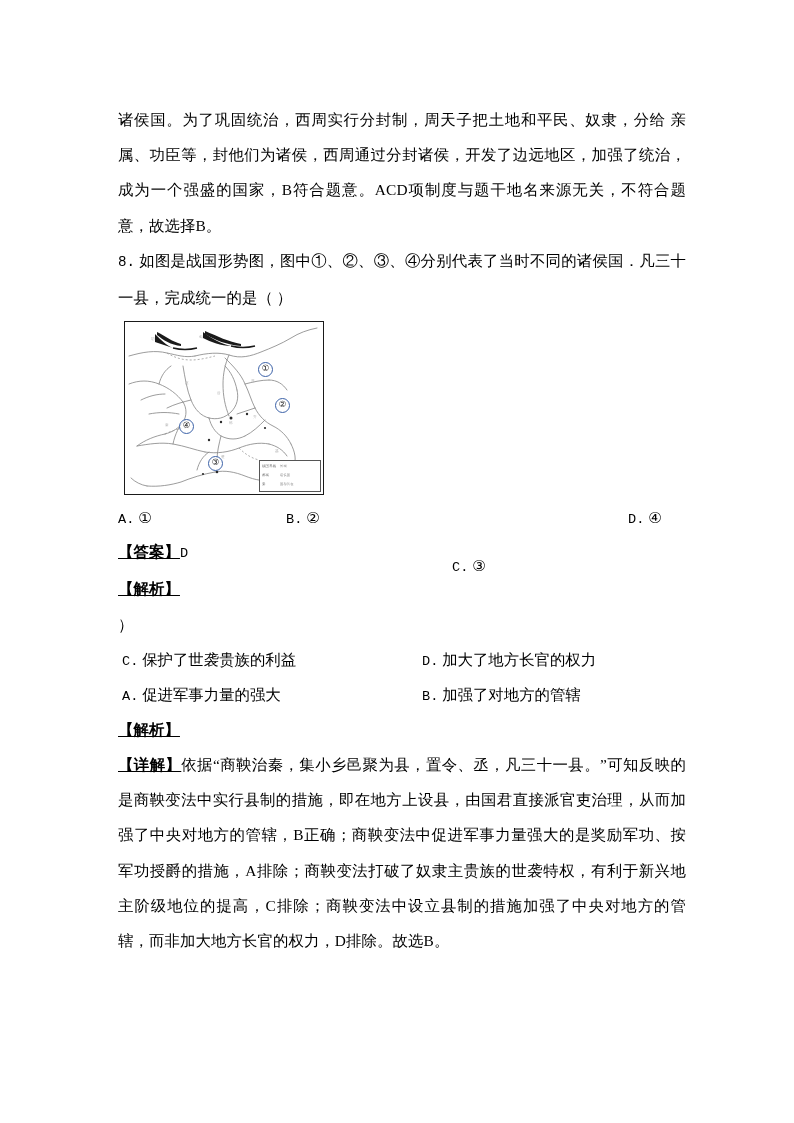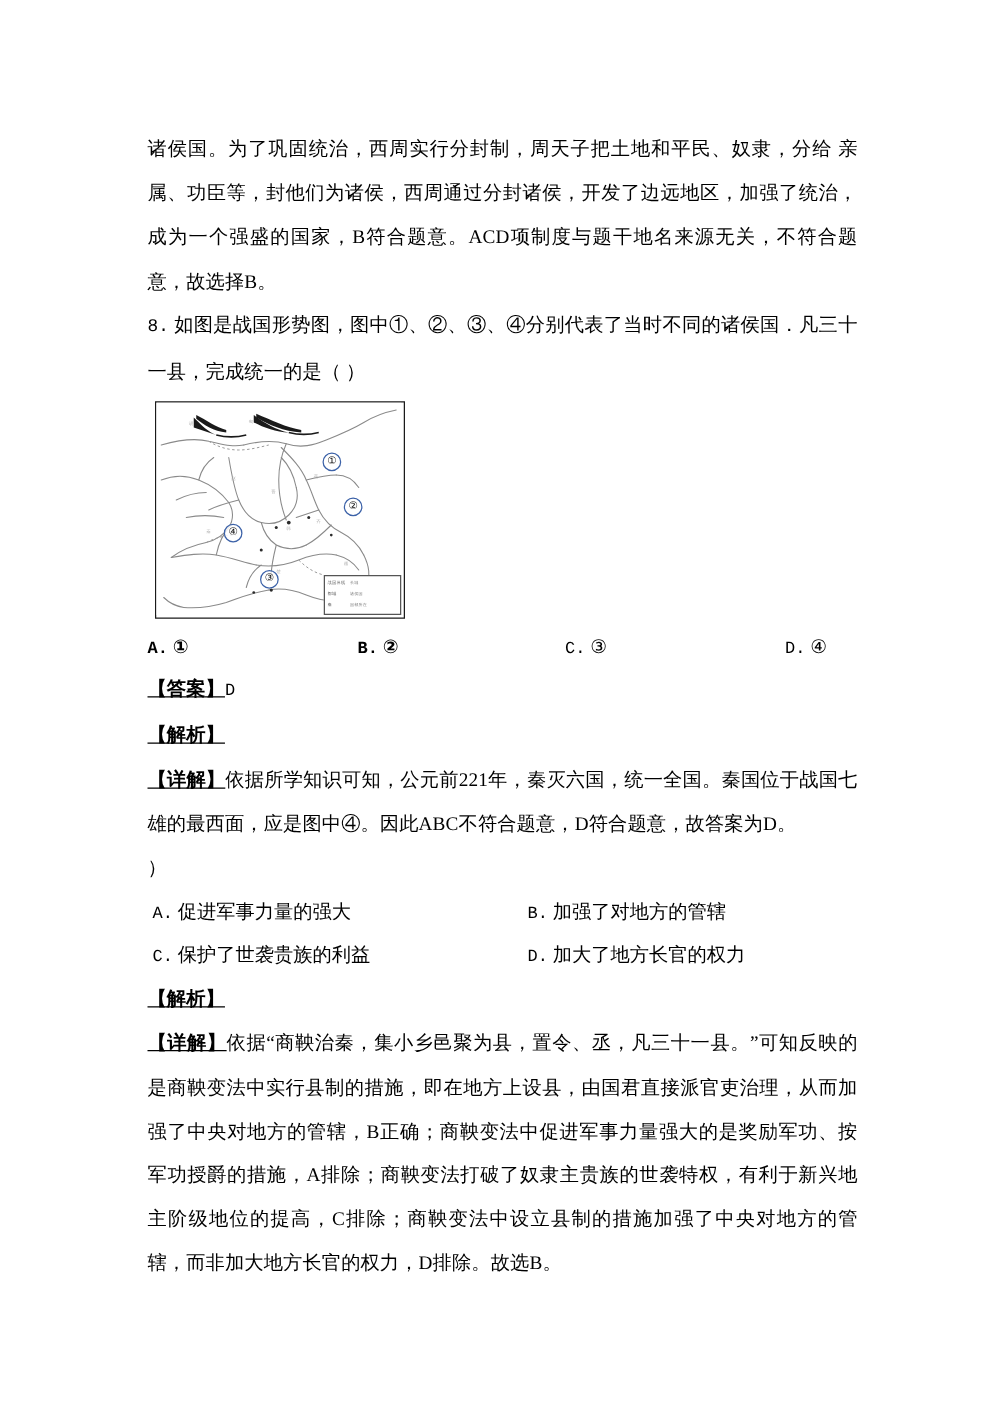--- a/index.html
+++ b/index.html
@@ -54,23 +54,23 @@
   .opt-row-4 {
     position: relative;
     height: 33px;
     font-size: 15.4px;
     line-height: 33px;
   }
   .opt-row-4 > span {
     position: absolute;
     white-space: nowrap;
   }
-  .opt-a { left: 0px; font-weight: bold; }
-  .opt-b { left: 168px; font-weight: bold; }
-  .opt-c { left: 334px; }
+  .opt-a { left: 0px; }
+  .opt-b { left: 168px; }
+  .opt-c { left: 334px; margin-top: 48px; }
   .opt-d { left: 510px; }
 
   .opt-row-2 {
     position: relative;
     height: 35px;
     font-size: 15.4px;
     line-height: 35px;
   }
   .opt-row-2 > span {
     position: absolute;
@@ -258,32 +258,31 @@
       <span class="opt-b"><span class="optlabel">B.</span> <span class="circnum">②</span></span>
       <span class="opt-c"><span class="optlabel">C.</span> <span class="circnum">③</span></span>
       <span class="opt-d"><span class="optlabel">D.</span> <span class="circnum">④</span></span>
     </div>
 
     <p class="para"><span class="tagbold">【答案】</span><span class="latin">D</span></p>
 
     <p class="para"><span class="tagbold">【解析】</span></p>
 
 
-    <p class="para"><span class="tagbold">【详解】</span><span>依据所学知识可知，公元前221年，秦灭六国，统一全国。秦国位于战国七雄的最西面，应是图中④。因此ABC不符合题意，D符合题意，故答案为D。</span></p>
 
     <p class="para">）</p>
 
+    <div class="opt-row-2">
+      <span class="col-left"><span class="optlabel">C.</span> <span>保护了世袭贵族的利益</span></span>
+      <span class="col-right"><span class="optlabel">D.</span> <span>加大了地方长官的权力</span></span>
+    </div>
     <div class="opt-row-2">
       <span class="col-left"><span class="optlabel">A.</span> <span>促进军事力量的强大</span></span>
       <span class="col-right"><span class="optlabel">B.</span> <span>加强了对地方的管辖</span></span>
     </div>
-    <div class="opt-row-2">
-      <span class="col-left"><span class="optlabel">C.</span> <span>保护了世袭贵族的利益</span></span>
-      <span class="col-right"><span class="optlabel">D.</span> <span>加大了地方长官的权力</span></span>
-    </div>
 
 
     <p class="para"><span class="tagbold">【解析】</span></p>
 
     <p class="para"><span class="tagbold">【详解】</span><span>依据“商鞅治秦，集小乡邑聚为县，置令、丞，凡三十一县。”可知反映的是商鞅变法中实行县制的措施，即在地方上设县，由国君直接派官吏治理，从而加强了中央对地方的管辖，B正确；商鞅变法中促进军事力量强大的是奖励军功、按军功授爵的措施，A排除；商鞅变法打破了奴隶主贵族的世袭特权，有利于新兴地主阶级地位的提高，C排除；商鞅变法中设立县制的措施加强了中央对地方的管辖，而非加大地方长官的权力，D排除。故选B。</span></p>
 
   </div>
 </div>
 
 </body></html>

